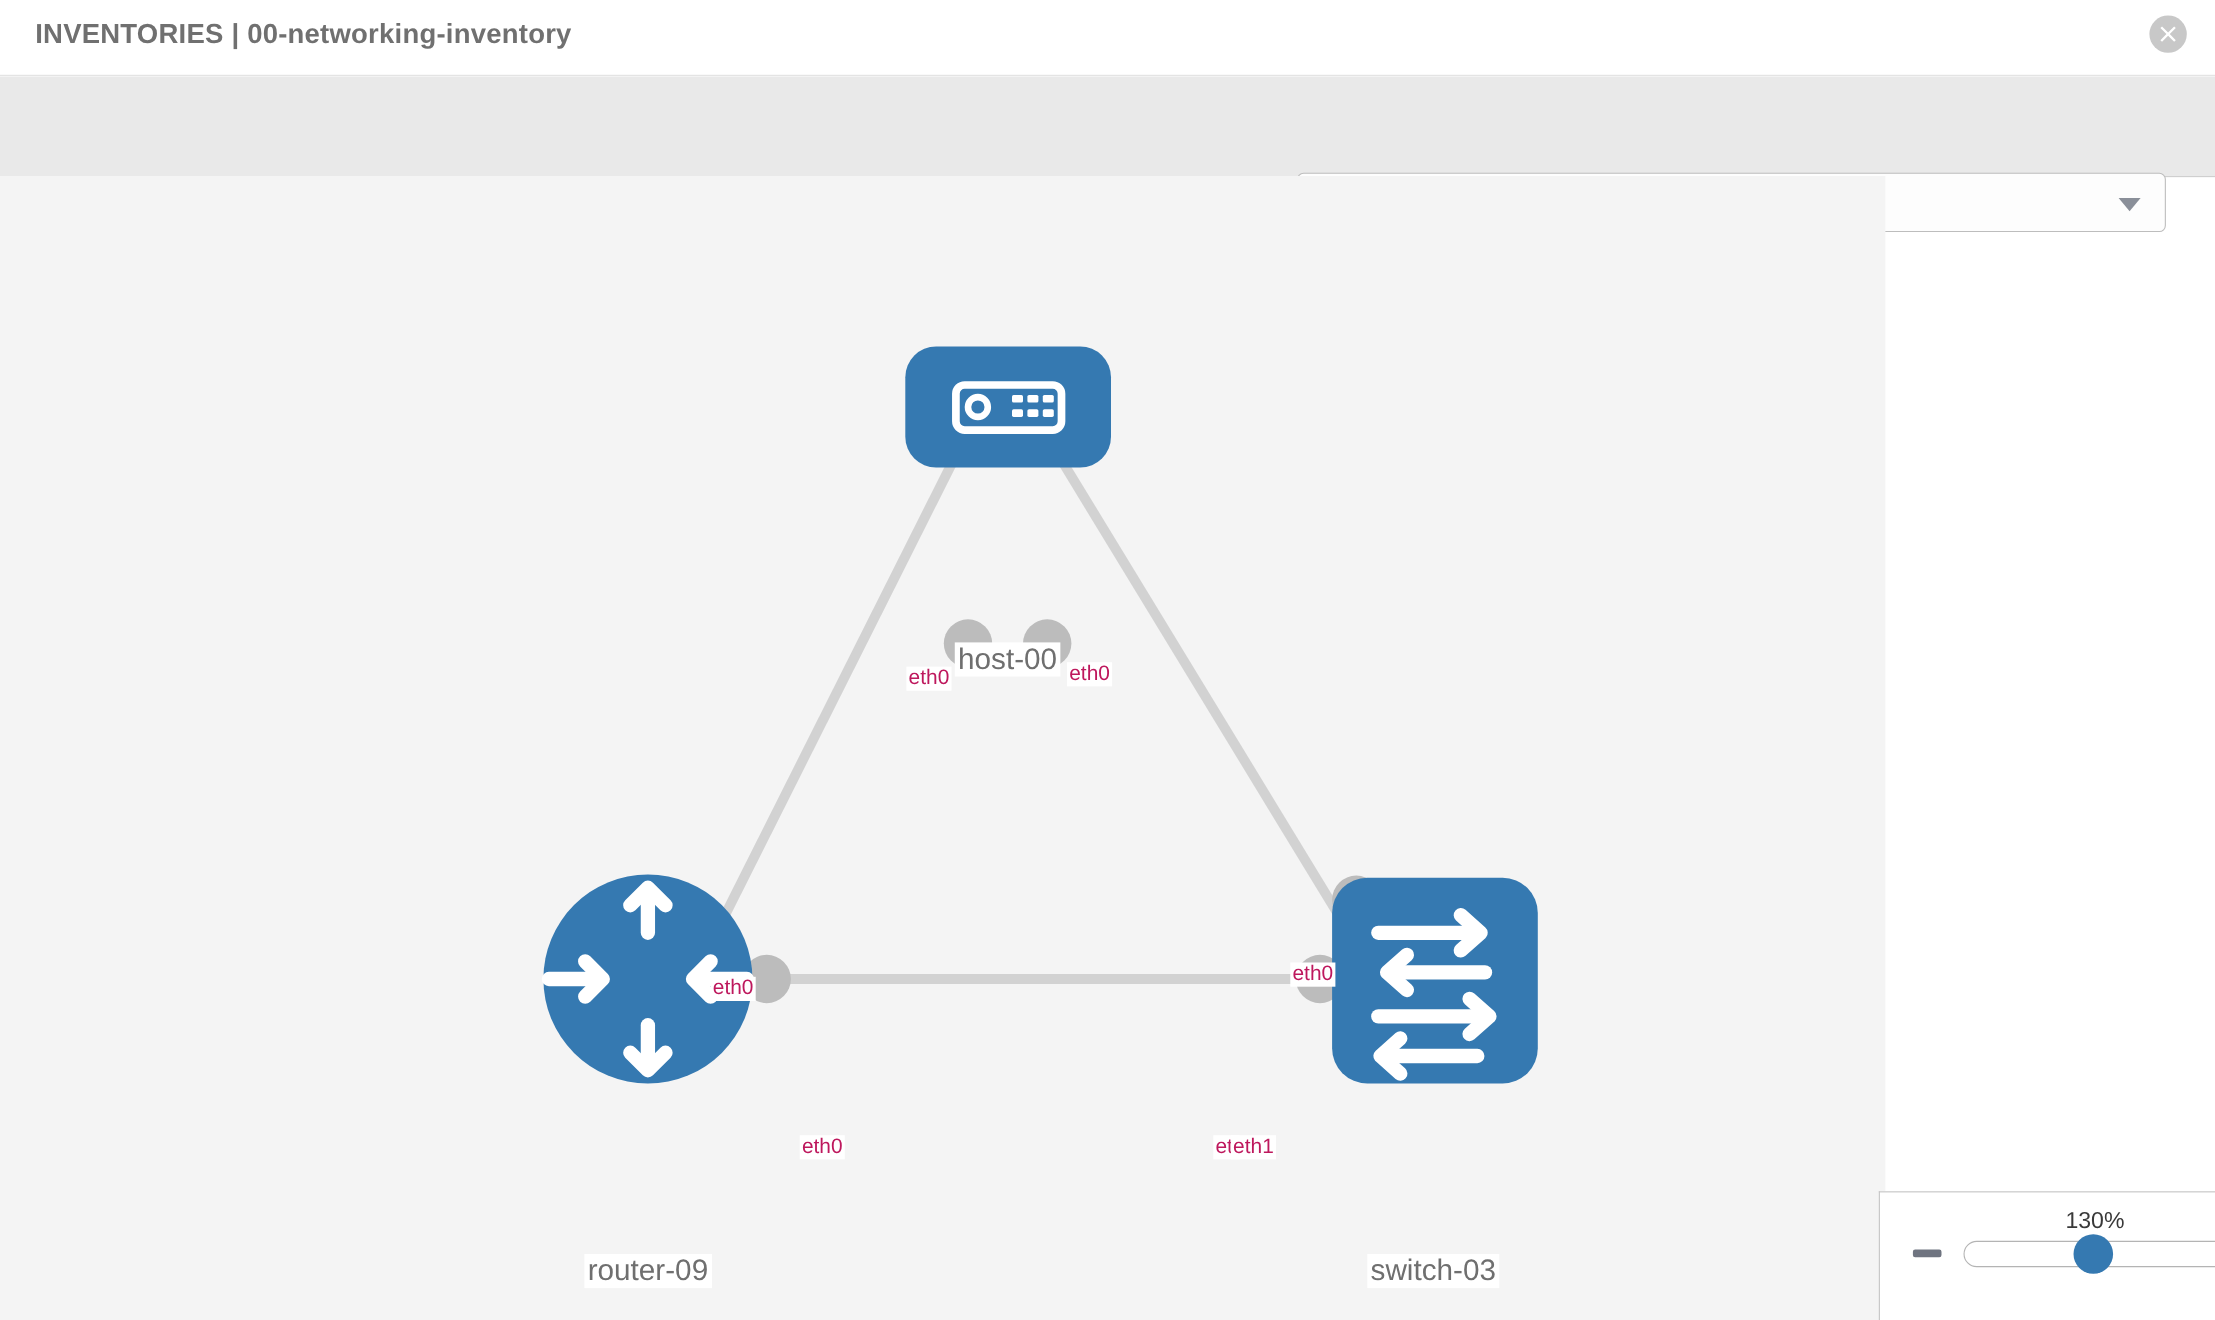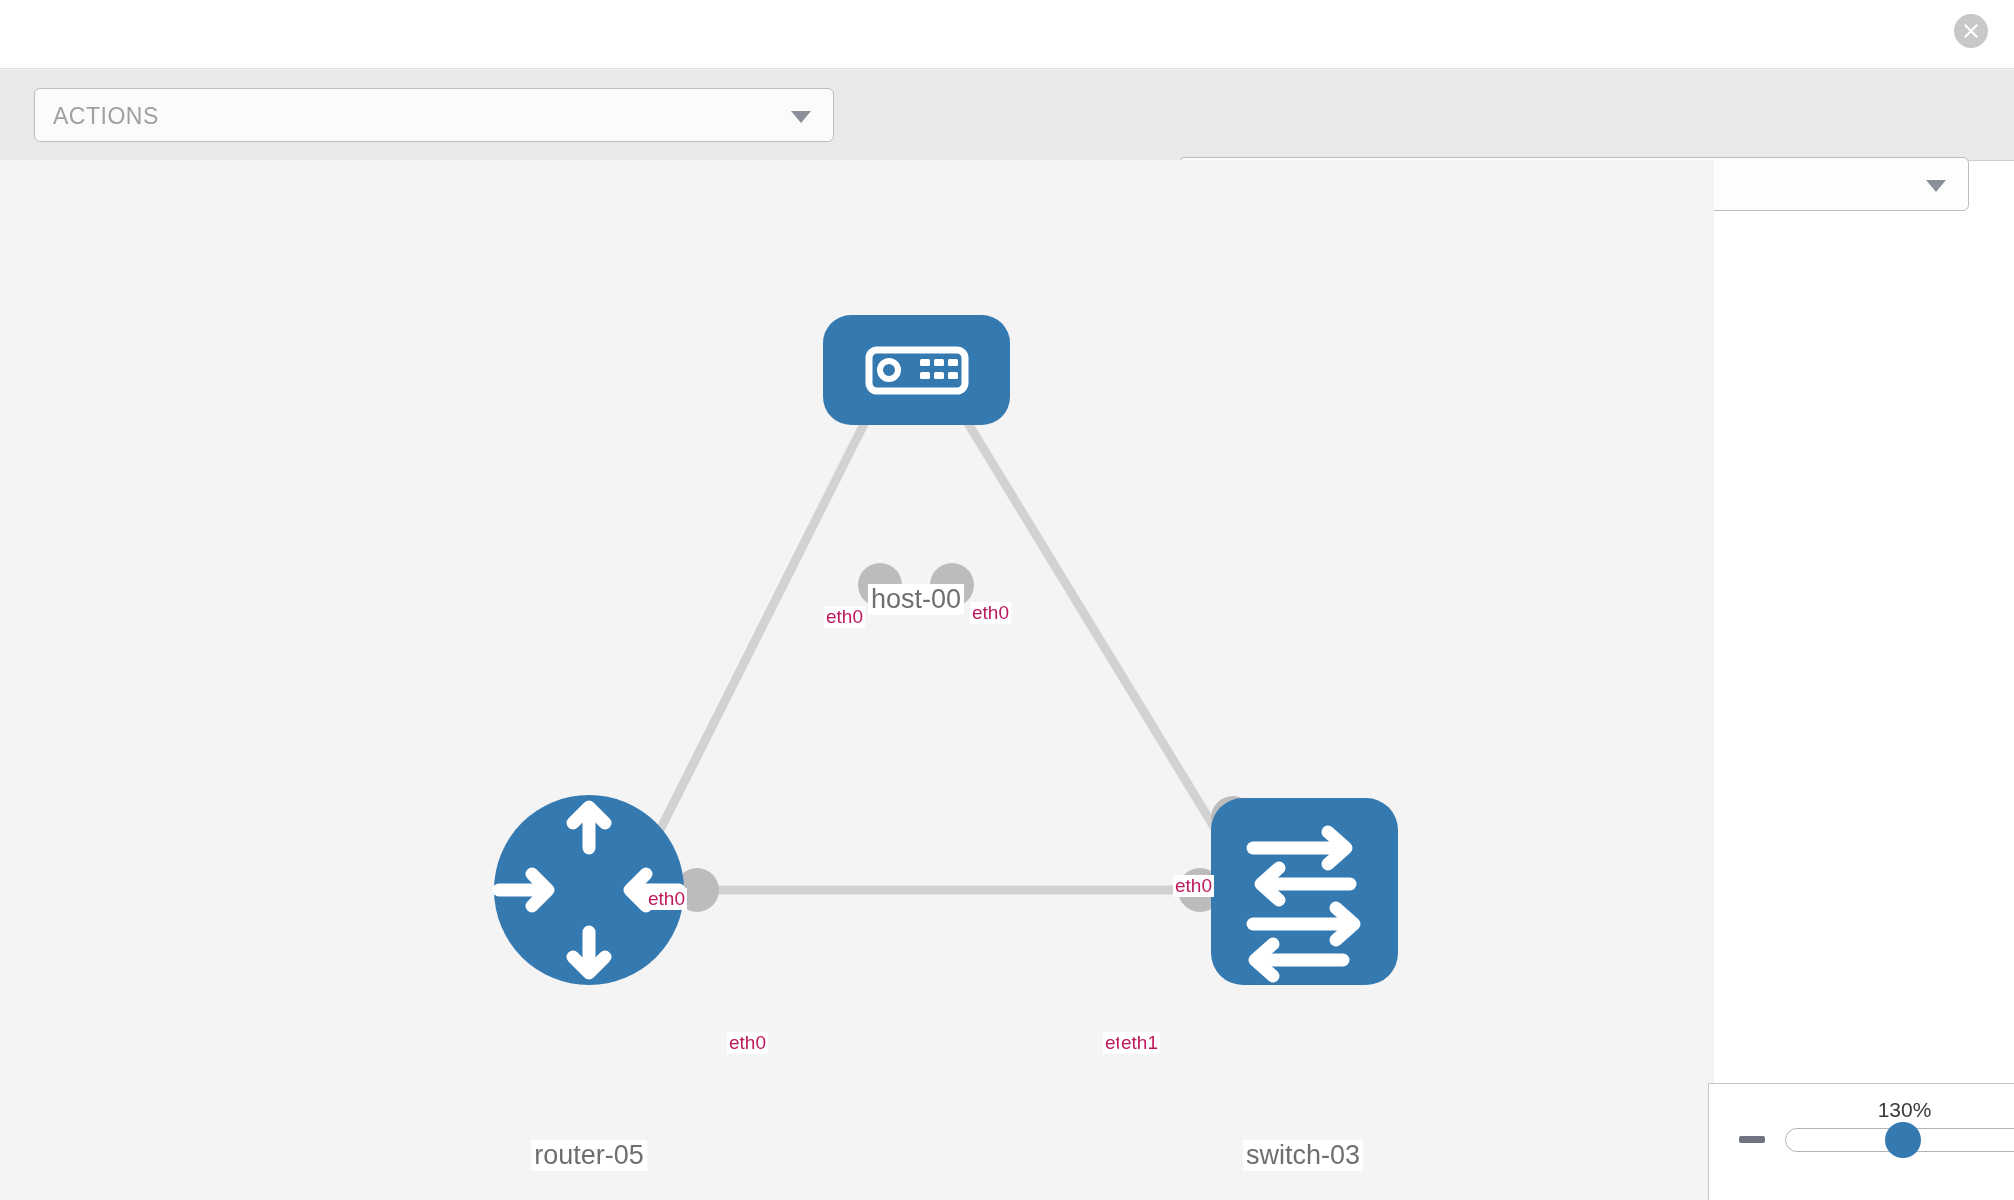--- a/index.html
+++ b/index.html
@@ -223,33 +223,30 @@
   }
   .zoom-plus::before { left: 0; top: 10px; width: 26px; height: 7px; }
   .zoom-plus::after  { left: 10px; top: 0; width: 7px; height: 26px; }
 </style>
 </head>
 <body>
 
 <div id="app">
 
   <div class="header">
+    <div class="header-title">INVENTORIES | 00-networking-inventory</div>
     <div class="close-btn">
       <svg width="34" height="34" viewBox="0 0 34 34">
         <path d="M11.5 10 L17 15.5 L22.5 10 L24 11.5 L18.5 17 L24 22.5 L22.5 24 L17 18.5 L11.5 24 L10 22.5 L15.5 17 L10 11.5 Z" fill="#ffffff"></path>
       </svg>
     </div>
   </div>
 
   <div class="toolbar">
 
-    <div class="actions-select">
-      <span class="actions-label">ACTIONS</span>
-      <span class="caret"></span>
-    </div>
 
     <div class="tool-icon wrench">
       <svg width="46" height="46" viewBox="0 0 46 46">
         <path d="M33.2 6.5 c-5.2 -1.6 -10.8 1.2 -12.5 6.4 c-0.7 2.2 -0.6 4.5 0.2 6.5
                  L7.6 32.6 c-1.4 1.4 -1.4 3.7 0 5.1 l1.2 1.2 c1.4 1.4 3.7 1.4 5.1 0
                  L27.2 25.6 c2 0.8 4.3 0.9 6.5 0.2 c5.2 -1.7 8 -7.3 6.4 -12.5
                  c-0.2 -0.6 -0.5 -1.2 -0.8 -1.8 l-5.8 5.8 l-5.1 -1.4 l-1.4 -5.1 l5.8 -5.8
                  c-0.5 -0.2 -1 -0.4 -1.6 -0.5 Z" fill="#8a8f99"></path>
         <circle cx="11.4" cy="35.2" r="1.9" fill="#e9e9e9"></circle>
       </svg>
@@ -332,21 +329,21 @@
           <line x1="1253" y1="764" x2="1352" y2="764"></line>
           <polyline points="1336,748 1354,764 1336,780"></polyline>
 
           <line x1="1343" y1="800" x2="1257" y2="800"></line>
           <polyline points="1273,784 1255,800 1273,816"></polyline>
         </g>
       </g>
     </svg>
 
     <div class="node-label" style="left:916px; top:424px;">host-00</div>
-    <div class="node-label" style="left:589px; top:980px;">router-05</div>
+    <div class="node-label" style="left:589px; top:980px;">router-09</div>
     <div class="node-label" style="left:1303px; top:980px;">switch-03</div>
 
     <div class="edge-label" style="left:824px; top:446px;">eth0</div>
     <div class="edge-label" style="left:970px; top:442px;">eth0</div>
     <div class="edge-label" style="left:646px; top:728px;">eth0</div>
     <div class="edge-label" style="left:1173px; top:715px;">eth0</div>
     <div class="edge-label" style="left:727px; top:872px;">eth0</div>
     <div class="edge-label" style="left:1103px; top:872px;">etl</div>
     <div class="edge-label" style="left:1119px; top:872px;">eth1</div>
   </div>

